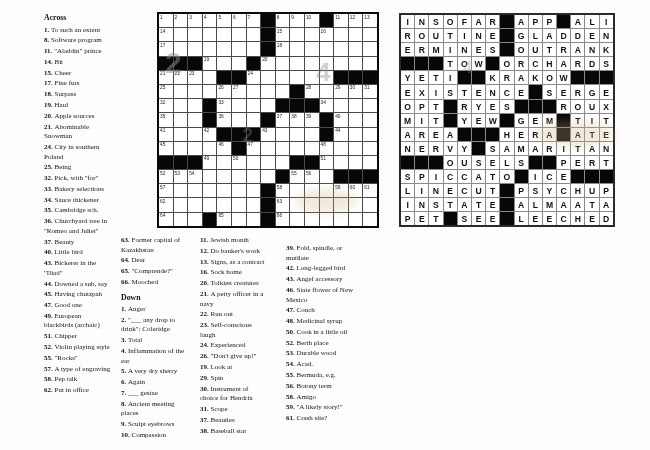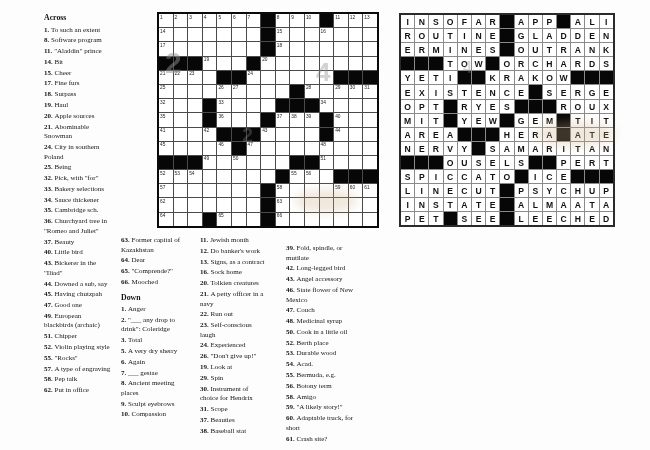--- a/index.html
+++ b/index.html
@@ -1041,20 +1041,22 @@
         <div class="clue"><b>64. </b>Dear</div>
         <div class="clue"><b>65. </b>"Comprende?"</div>
         <div class="clue"><b>66. </b>Mooched</div>
       </div>
     <div class="clue-header">Down</div>
     <div id="col2-down-list">
         <div class="clue"><b>1. </b>Anger</div>
         <div class="clue"><b>2. </b>"___ any drop to
 drink": Coleridge</div>
         <div class="clue"><b>3. </b>Total</div>
+        <div class="clue"><b>4. </b>Inflammation of the
+ear</div>
         <div class="clue"><b>5. </b>A very dry sherry</div>
         <div class="clue"><b>6. </b>Again</div>
         <div class="clue"><b>7. </b>___ gestae</div>
         <div class="clue"><b>8. </b>Ancient meeting
 places</div>
         <div class="clue"><b>9. </b>Sculpt eyebrows</div>
         <div class="clue"><b>10. </b>Compassion</div>
       </div>
   </div>
 
@@ -1093,22 +1095,20 @@
         <div class="clue"><b>47. </b>Couch</div>
         <div class="clue"><b>48. </b>Medicinal syrup</div>
         <div class="clue"><b>50. </b>Cook in a little oil</div>
         <div class="clue"><b>52. </b>Berth place</div>
         <div class="clue"><b>53. </b>Durable wood</div>
         <div class="clue"><b>54. </b>Acad.</div>
         <div class="clue"><b>55. </b>Bermuda, e.g.</div>
         <div class="clue"><b>56. </b>Botony term</div>
         <div class="clue"><b>58. </b>Amigo</div>
         <div class="clue"><b>59. </b>"A likely story!"</div>
-        <div class="clue"><b>60. </b>Adaptable truck, for
-short</div>
         <div class="clue"><b>61. </b>Crash site?</div>
       </div>
   </div>
 
   <div id="wm-layer">
       <span class="wm" style="left: 165px; top: 46px; font-size: 30px; opacity: 0.5;">2</span>
       <span class="wm" style="left: 316px; top: 57px; font-size: 26px; opacity: 0.4;">4</span>
       <span class="wm" style="left: 242px; top: 124px; font-size: 20px; opacity: 0.3;">2</span>
       <span class="wm" style="left: 463px; top: 59px; font-size: 16px; opacity: 0.35;">4</span>
       <div class="smudge" style="left: 535px; top: 121px; width: 80px; height: 26px;"></div>

